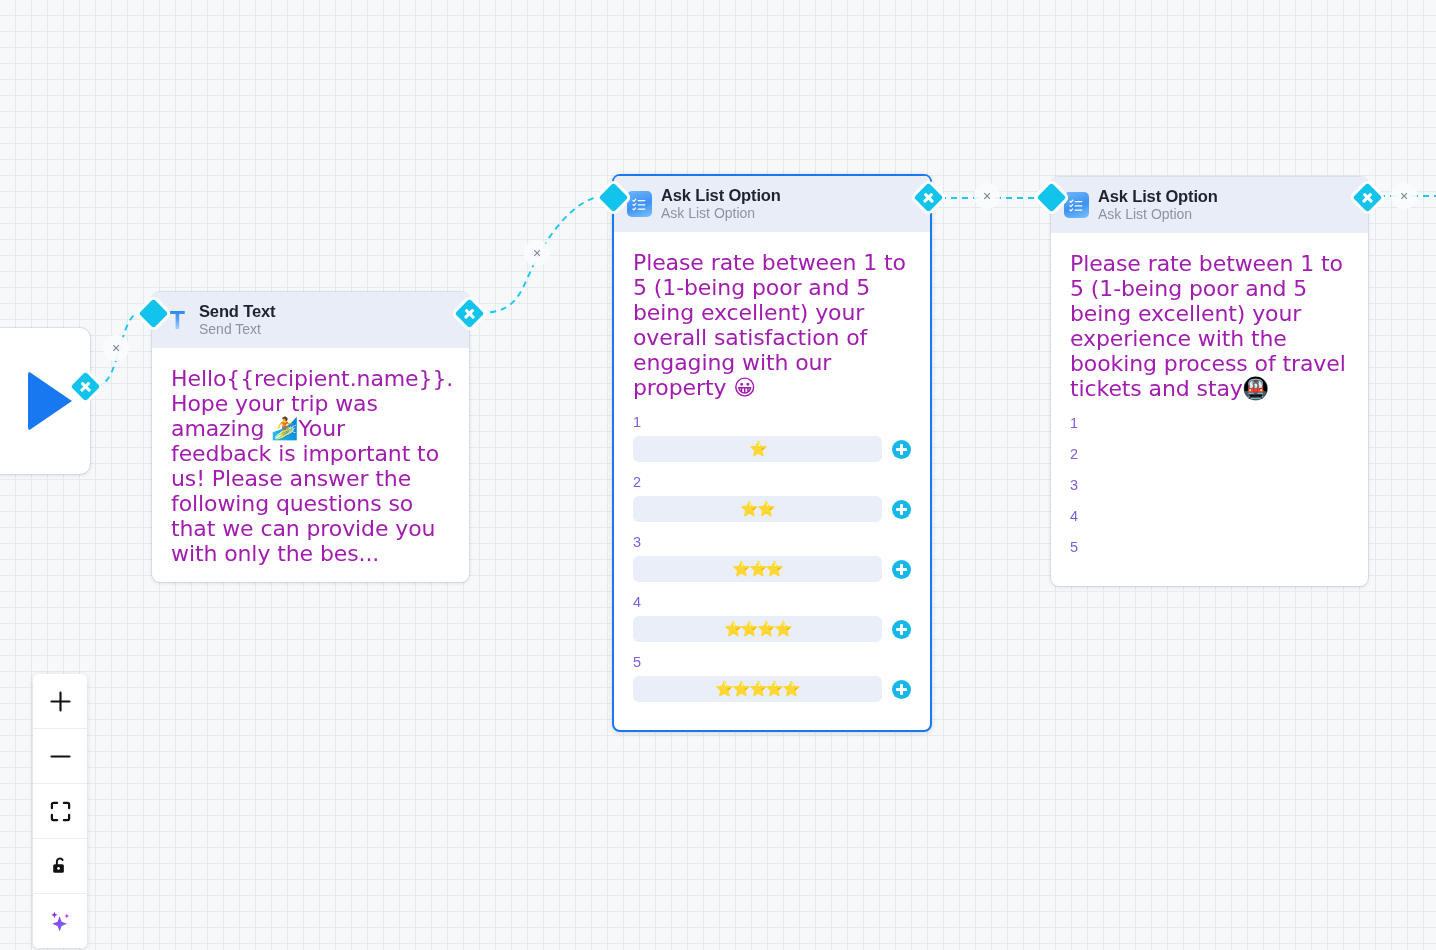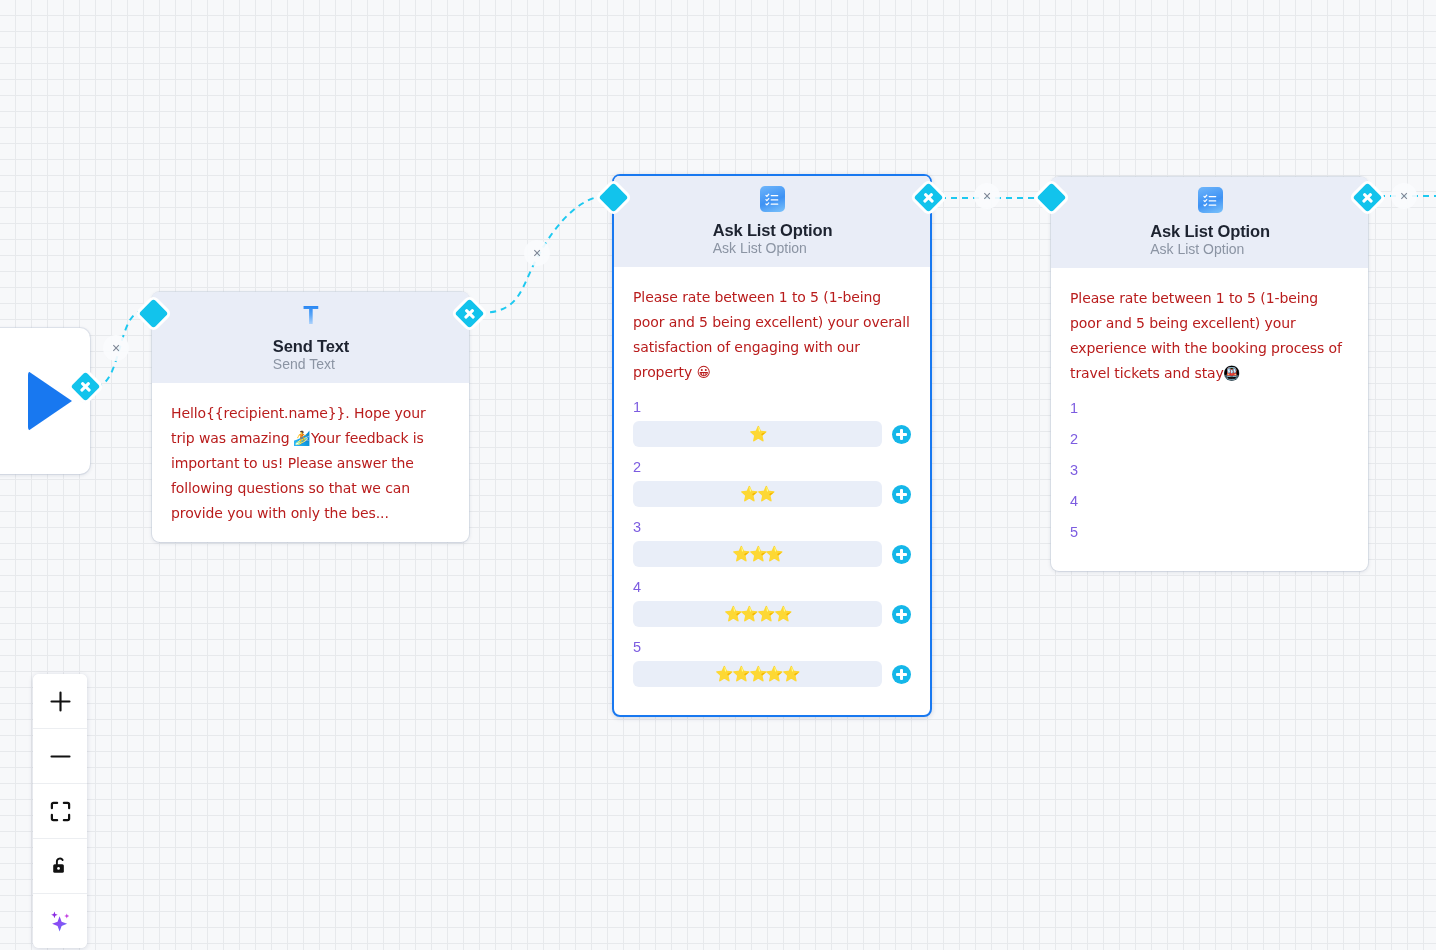--- a/index.html
+++ b/index.html
@@ -47,43 +47,42 @@
     box-shadow: 0 1px 5px rgba(20,40,80,.16);
   }
 
   .node-header {
     display: flex;
     align-items: center;
     gap: 9px;
     background: #e9edf7;
     border-radius: 6px 6px 0 0;
     padding: 10px 12px 10px 13px;
-    flex-direction: column;
   }
   .node.selected .node-header { border-radius: 5px 5px 0 0; }
 
   .node-titles { display: flex; flex-direction: column; line-height: 1.12; }
   .node-title {
     font-size: 16.5px;
     font-weight: bold;
     color: #1d2330;
     letter-spacing: -.15px;
   }
   .node-subtitle {
     font-size: 14px;
     color: #8b94a3;
     margin-top: 2px;
   }
 
   .node-body { padding: 18px 19px 16px 19px; }
 
   .node-text {
-    font-size: 14px;
+    font-size: 22px;
     line-height: 25px;
-    color: #b91c1c;
+    color: #a21caf;
     letter-spacing: -.1px;
   }
 
   .emoji { font-family: "DejaVu Sans", sans-serif; }
 
   
   .options { margin-top: 14px; }
   .opt-label {
     font-size: 14.5px;
     color: #7c5ce0;

